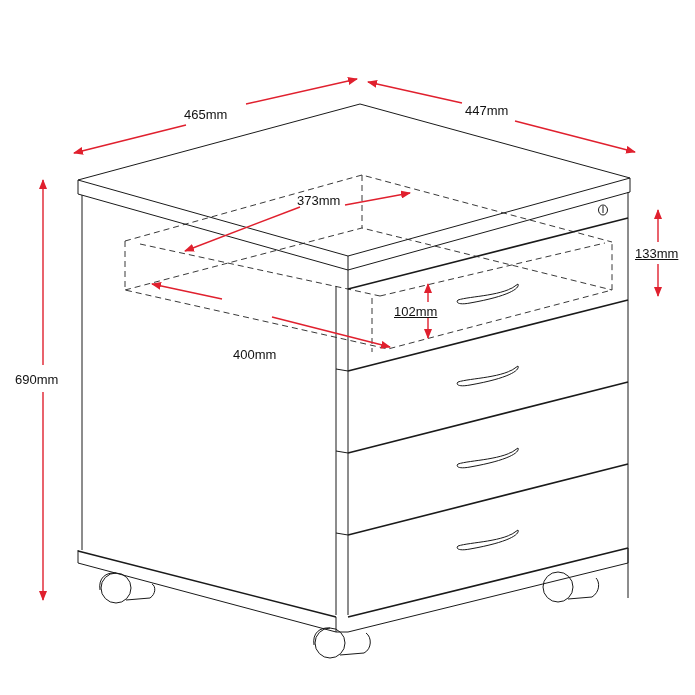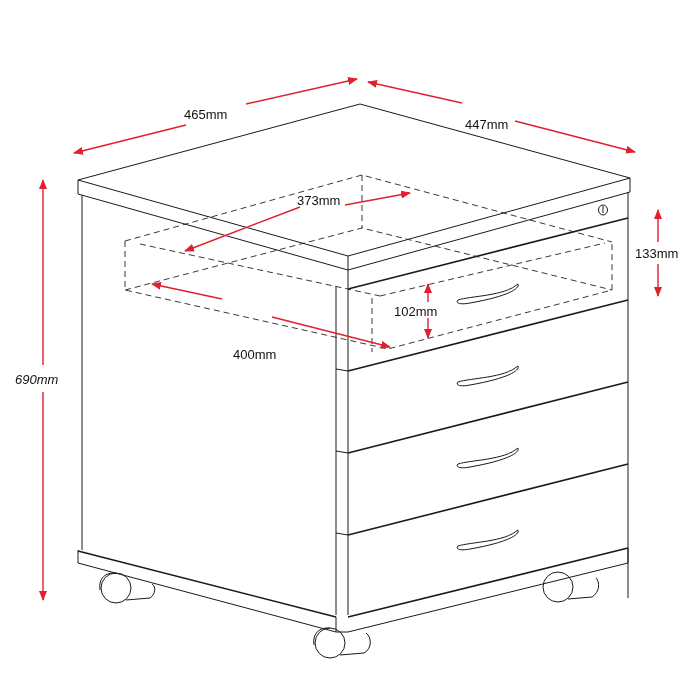--- a/index.html
+++ b/index.html
@@ -99,19 +99,19 @@
     <line class="red" x1="300" y1="207" x2="185" y2="251" marker-end="url(#ah)"></line>
     <line class="red" x1="345" y1="205" x2="410" y2="193" marker-end="url(#ah)"></line>
     <line class="red" x1="222" y1="299" x2="152" y2="284" marker-end="url(#ah)"></line>
     <line class="red" x1="272" y1="317" x2="390" y2="347" marker-end="url(#ah)"></line>
     <line class="red" x1="428" y1="302" x2="428" y2="284" marker-end="url(#ah)"></line>
     <line class="red" x1="428" y1="318" x2="428" y2="338" marker-end="url(#ah)"></line>
   </g>
 </svg>
 
 <span class="lbl" style="left:184px; top:108px;">465mm</span>
-<span class="lbl" style="left:465px; top:118px;">447mm</span>
-<span class="lbl" style="left:15px; top:373px;font-style:italic;">690mm</span>
-<span class="lbl" style="left:635px; top:247px;">133mm</span>
+<span class="lbl" style="left:465px; top:104px;">447mm</span>
+<span class="lbl" style="left:15px; top:373px;">690mm</span>
+<span class="lbl" style="left:635px; top:247px;text-decoration:underline;">133mm</span>
 <span class="lbl" style="left:297px; top:194px;">373mm</span>
 <span class="lbl" style="left:233px; top:302px;margin-top:46px;">400mm</span>
-<span class="lbl" style="left:394px; top:305px;">102mm</span>
+<span class="lbl" style="left:394px; top:305px;text-decoration:underline;">102mm</span>
 </div>
 
 </body></html>

